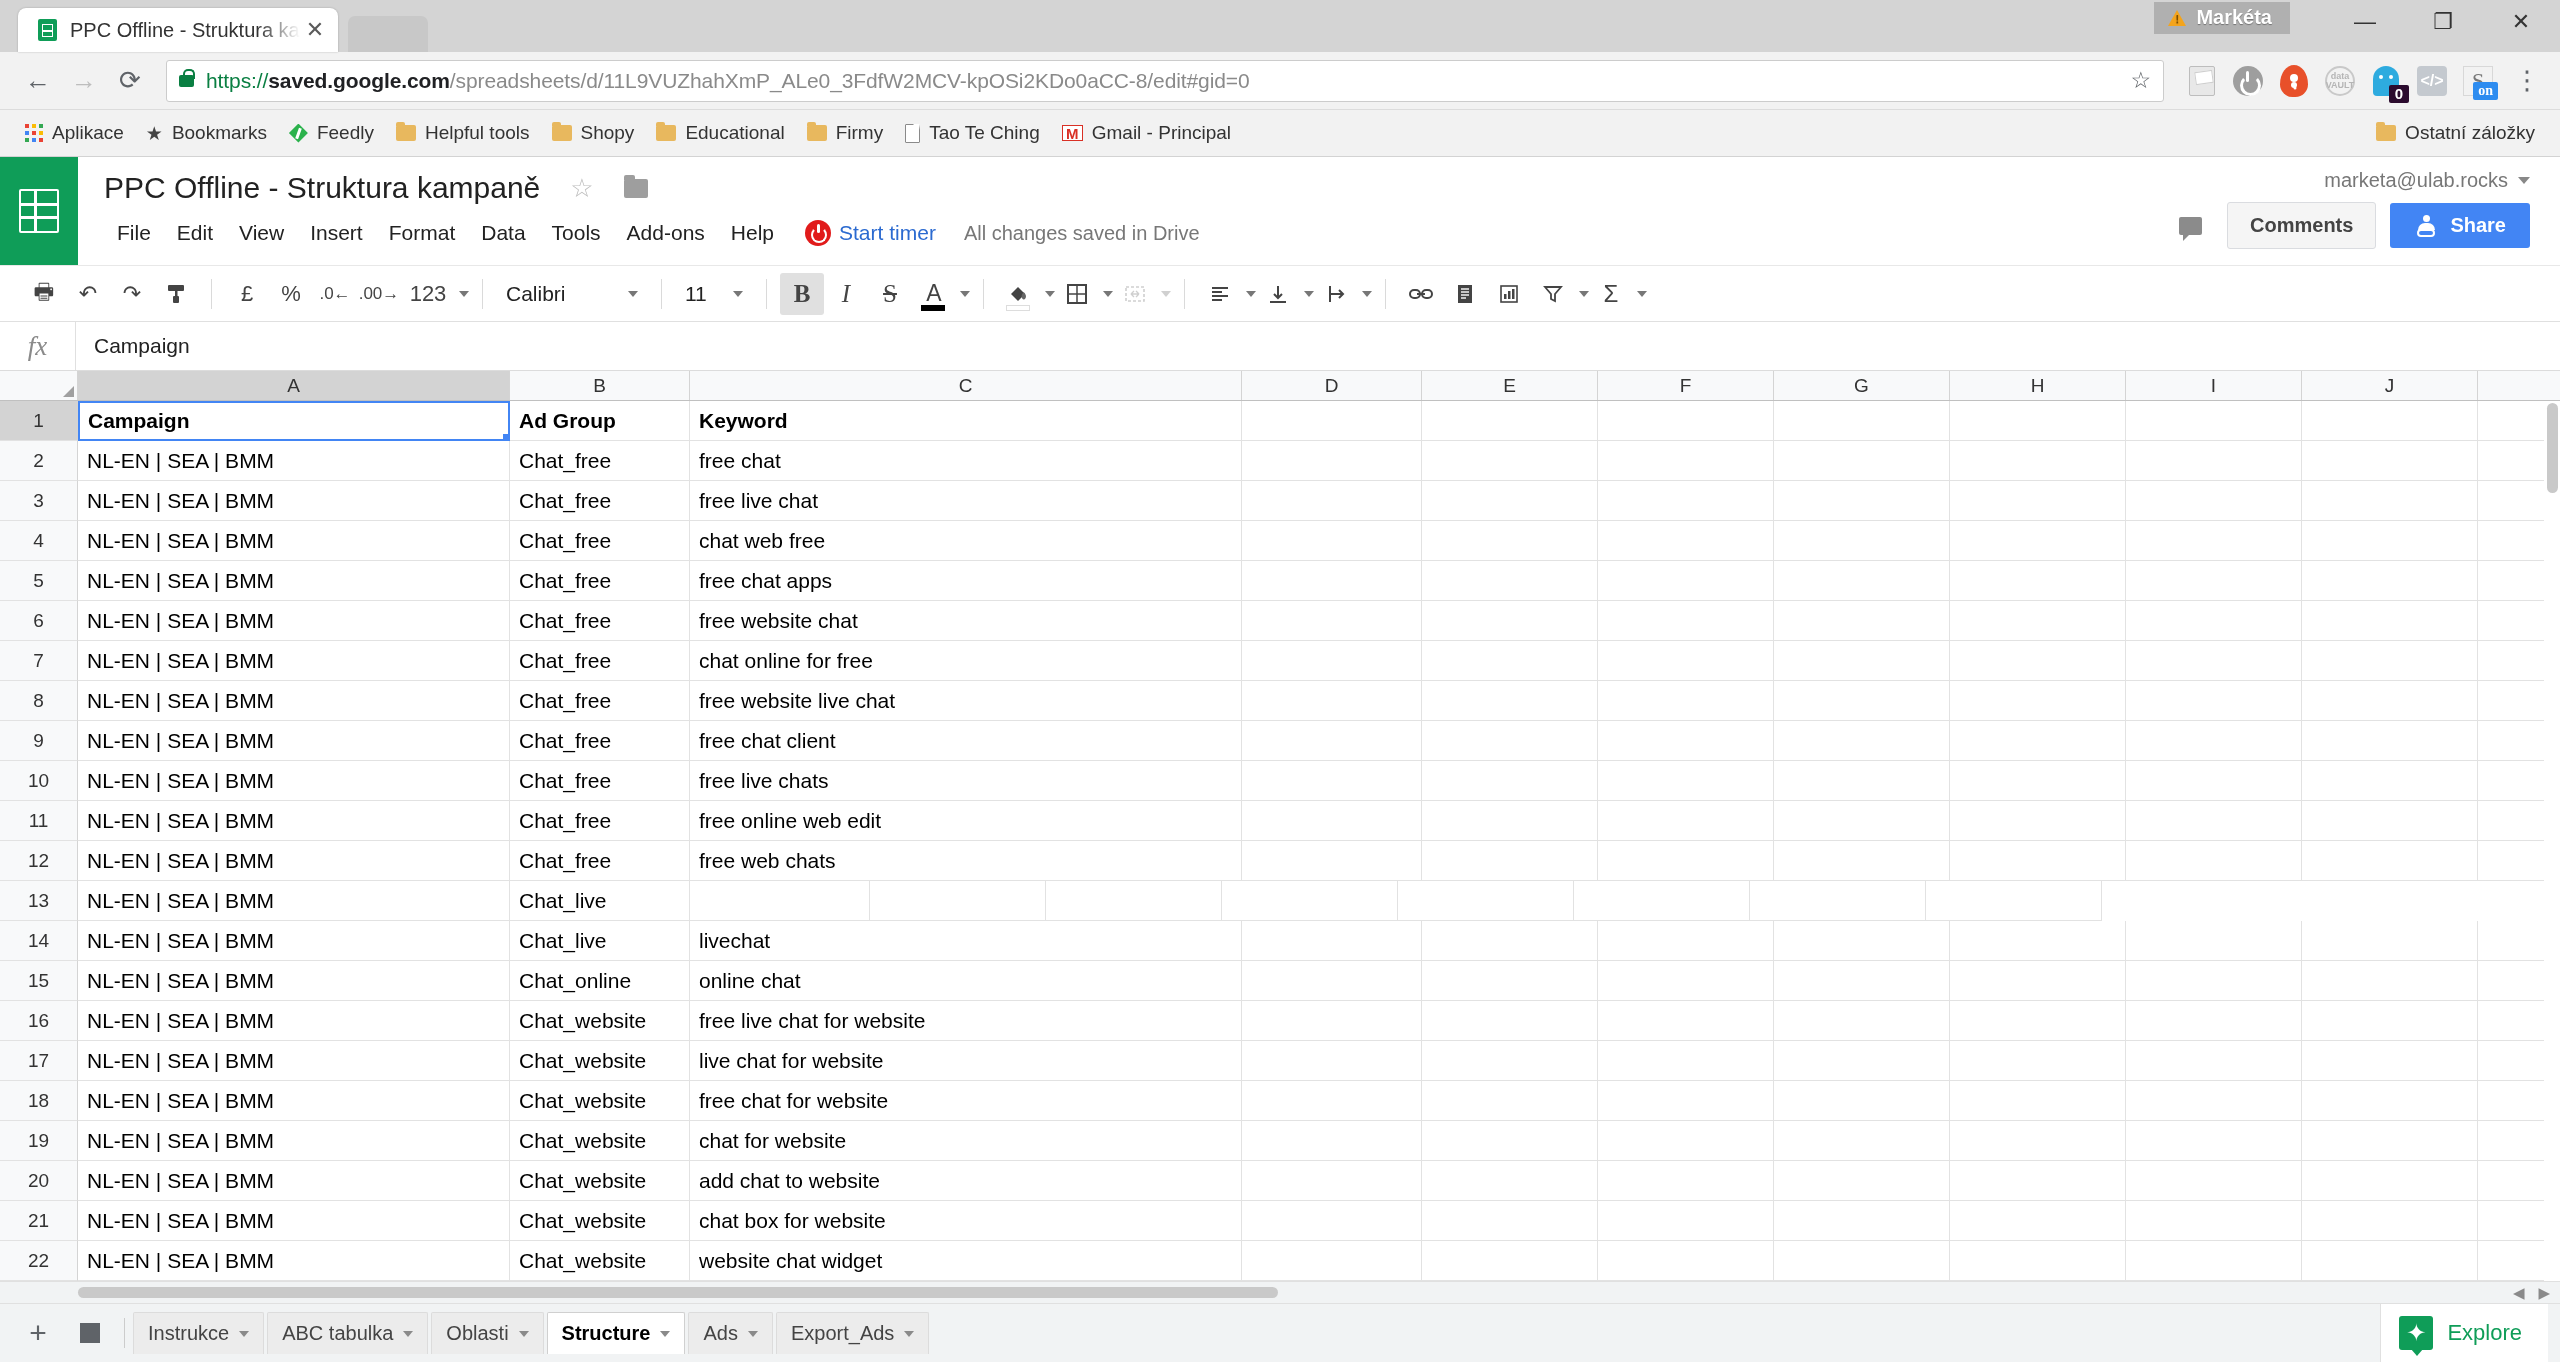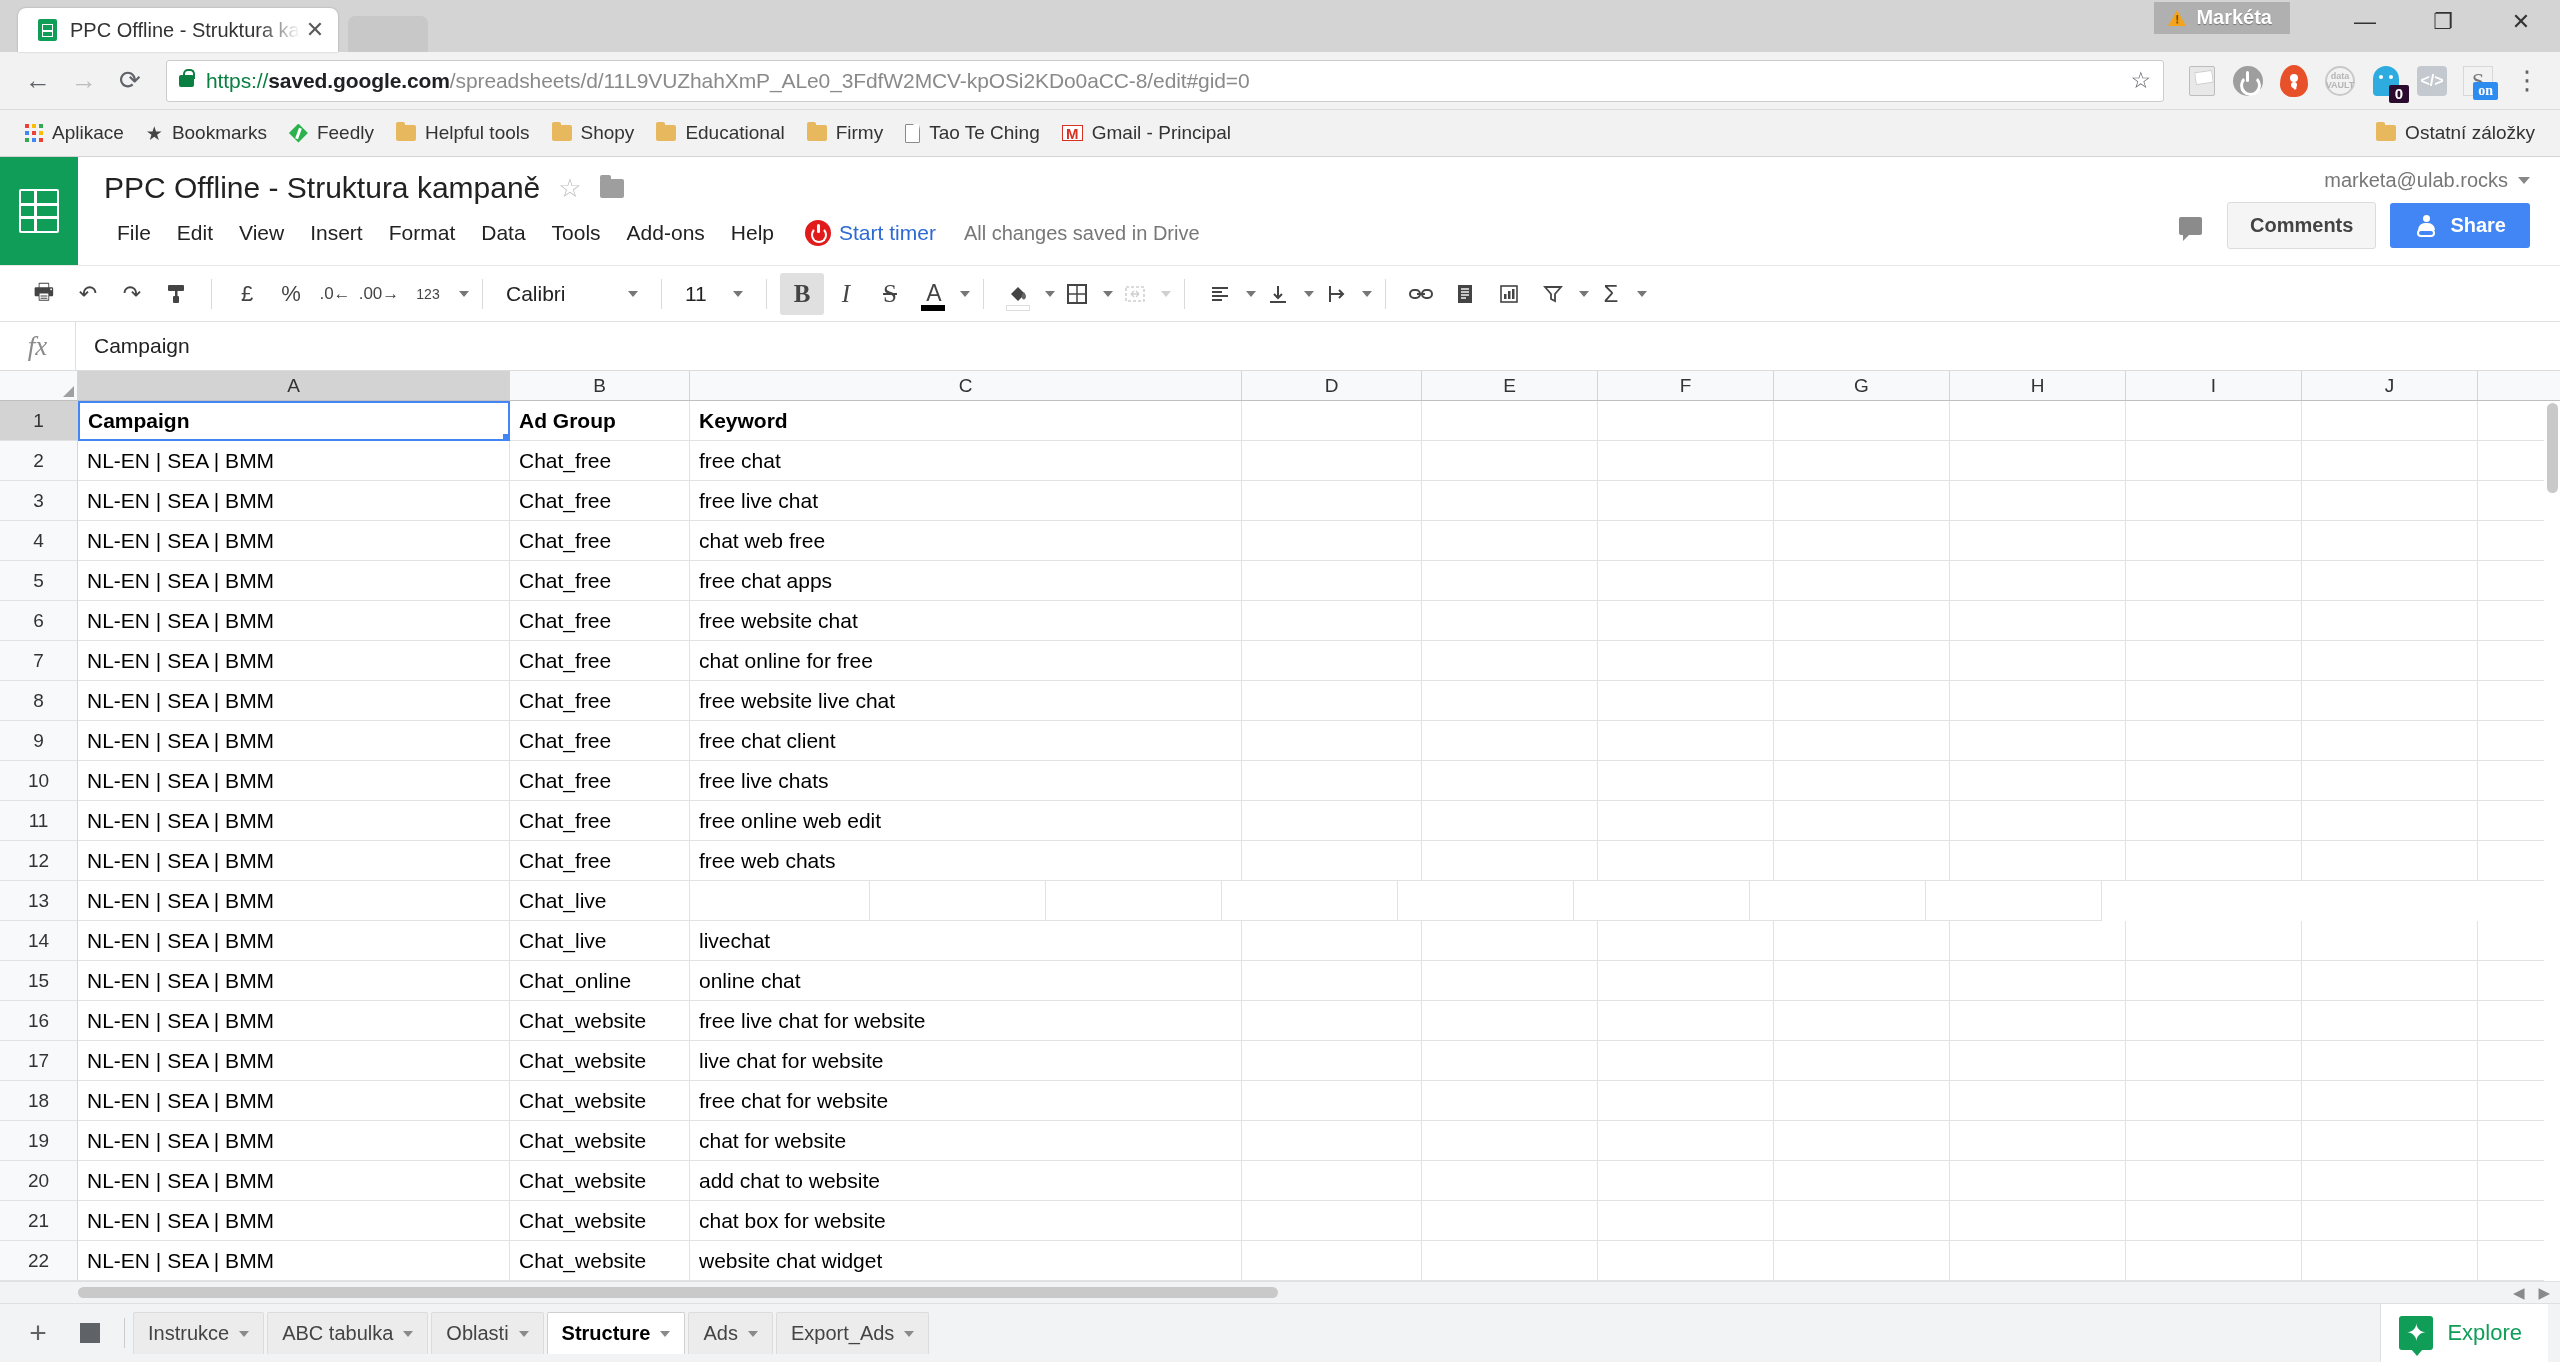--- a/index.html
+++ b/index.html
@@ -207,21 +207,21 @@
     width: 40px; height: 44px; border: 2.5px solid #fff; border-radius: 2px; position: relative;
   }
   .sheets-logo::before {
     content:""; position:absolute; left:0; top:12px; width:100%; height:2.5px; background:#fff;
     box-shadow: 0 13px 0 #fff;
   }
   .sheets-logo::after {
     content:""; position:absolute; left:13px; top:0; width:2.5px; height:100%; background:#fff;
   }
   .sheets-headmain { flex: 1; padding: 14px 0 0 26px; min-width: 0; position: relative; }
-  .doc-title-row { display: flex; align-items: center; gap: 18px; }
+  .doc-title-row { display: flex; align-items: center; gap: 30px; }
   .doc-title {
     font-size: 30px; color: #222; font-weight: 400; white-space: nowrap;
     font-family: "Liberation Sans", sans-serif;
   }
   .title-star { font-size: 26px; color: #bdbdbd; cursor: pointer; }
   .title-folder {
     width: 24px; height: 19px; background: #9e9e9e; border-radius: 2px; position: relative; cursor: pointer;
   }
   .title-folder::before {
     content:""; position:absolute; left:0; top:-4px; width:11px; height:5px; background:#9e9e9e; border-radius:2px 2px 0 0;
@@ -555,21 +555,21 @@
           <rect x="4" y="3" width="16" height="6" rx="1" fill="#444"></rect>
           <rect x="11" y="9" width="2.5" height="5" fill="#444"></rect>
           <rect x="9" y="14" width="6" height="7" rx="1" fill="#444"></rect>
         </svg>
     </div>
     <div class="tb-sep"></div>
     <div class="tb-btn">£</div>
     <div class="tb-btn">%</div>
     <div class="tb-btn" style="font-size:17px">.0←</div>
     <div class="tb-btn" style="font-size:17px">.00→</div>
-    <div class="tb-btn" style="font-size:14px;width:54px">123</div>
+    <div class="tb-btn" style="font-size:22px;width:54px">123</div>
     <div class="tb-caret"></div>
     <div class="tb-sep"></div>
     <div class="font-select">
       <span>Calibri</span>
       <span class="tb-caret"></span>
     </div>
     <div class="tb-sep"></div>
     <div class="size-select">
       <span>11</span>
       <span class="tb-caret"></span>

